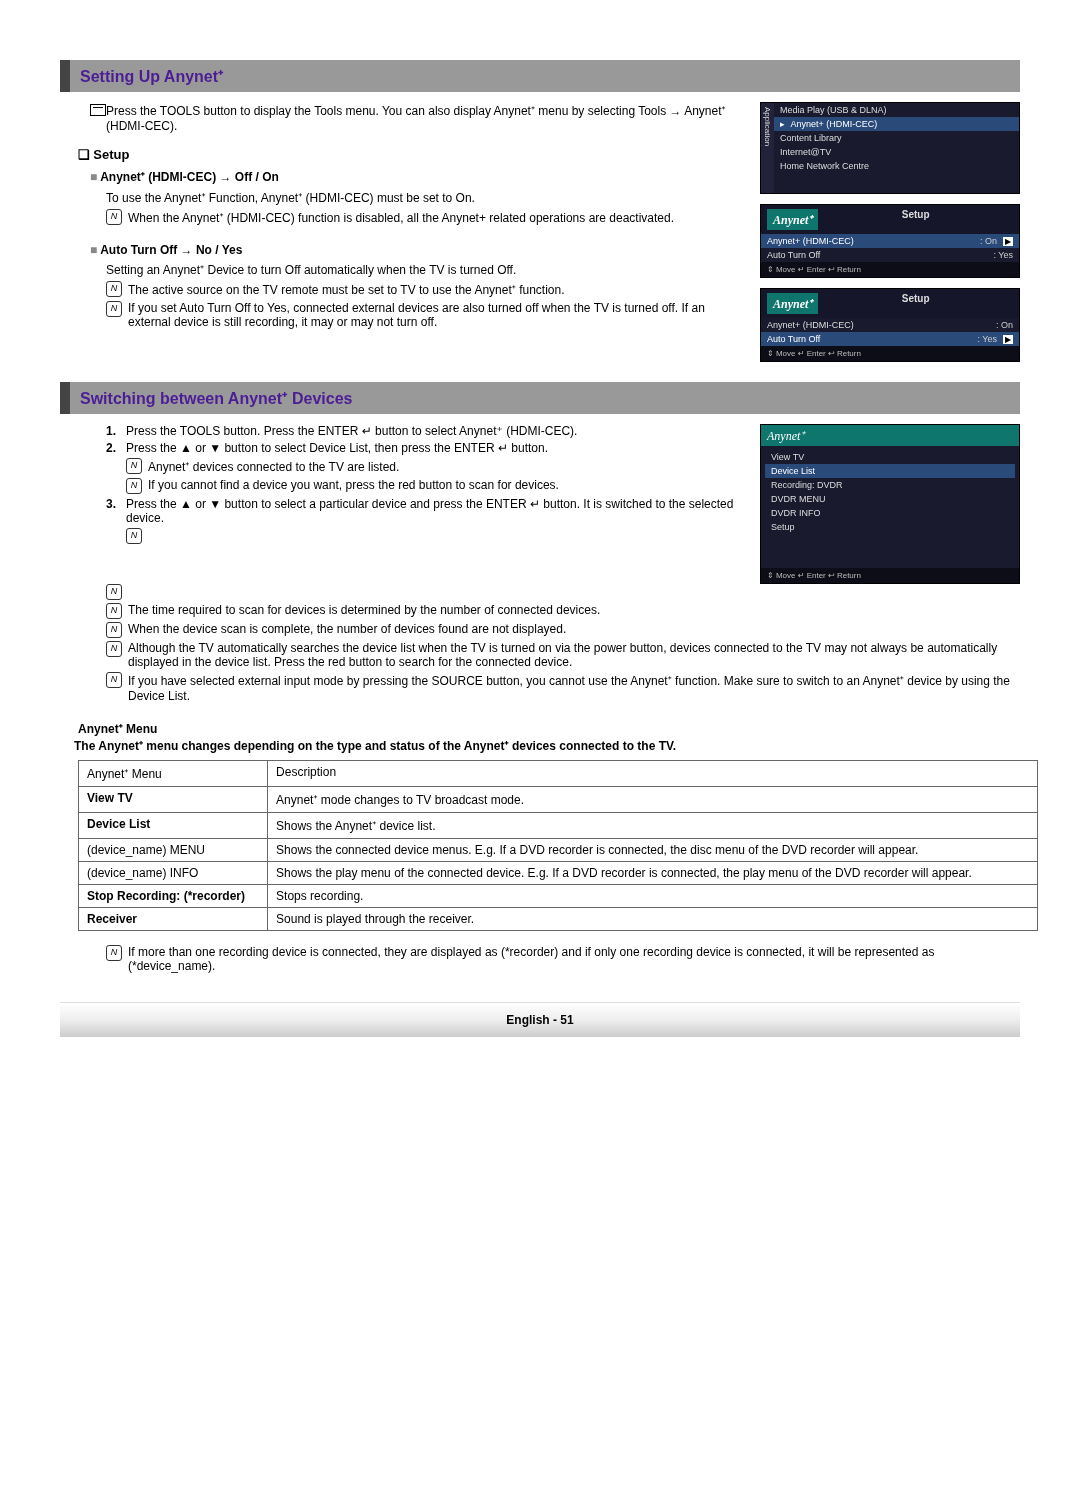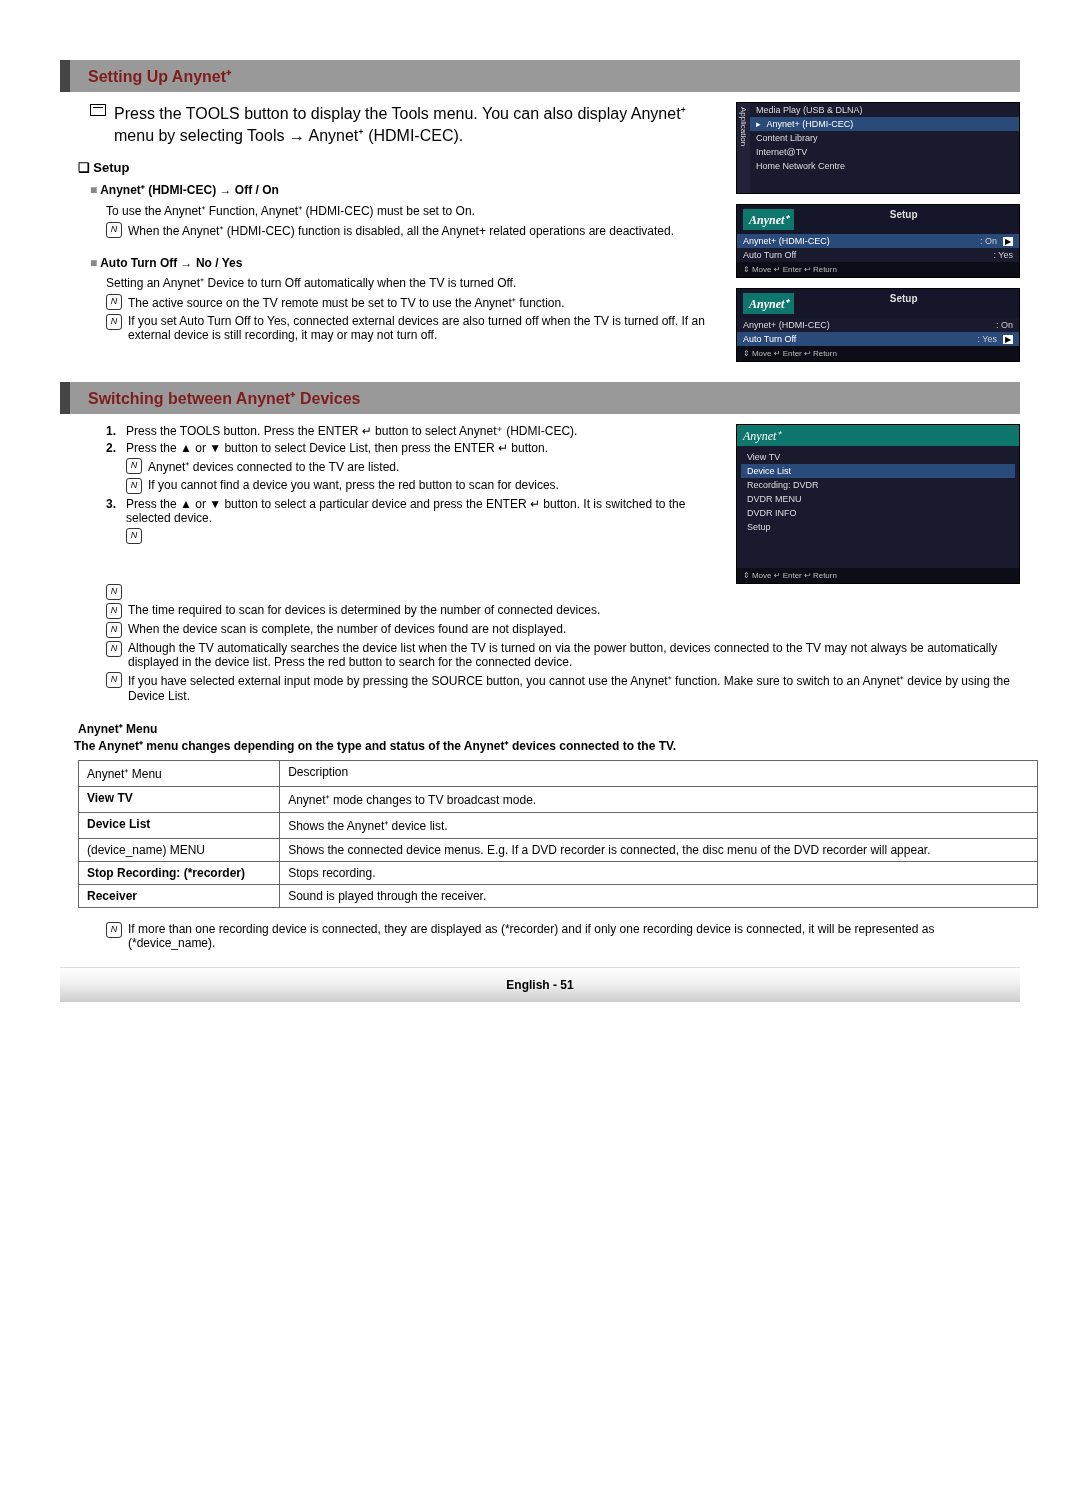--- a/index.html
+++ b/index.html
@@ -6,40 +6,39 @@
     font-family: Arial, Helvetica, sans-serif;
     font-size: 12px;
     color: #000;
     background: #fff;
     margin: 0;
     padding: 40px 60px;
     width: 960px;
   }
   .section-header {
     background: #999;
-    color: #7f1d1d;
+    color: #4c1d95;
     font-weight: bold;
     font-size: 16px;
-    padding: 5px 18px;
+    padding: 5px 10px;
     border-left: 10px solid #444;
     margin: 20px 0 10px 0;
   }
   .content-row {
     display: flex;
     gap: 15px;
     align-items: flex-start;
   }
   .text-col { flex: 1; }
-  .shots-col { width: 284px; display:flex; flex-direction:column; gap:10px;}
+  .shots-col { width: 260px; display:flex; flex-direction:column; gap:10px;}
   .intro-line {
     display: flex;
-    gap: 8px;
     margin-left: 30px;
     margin-bottom: 12px;
-    font-size: 16px;
+    font-size: 12px;
   }
   .msg-icon {
     width: 14px; height: 10px; border: 1px solid #000; position: relative; flex-shrink:0; margin-top:2px;
   }
   .msg-icon::after { content:""; position:absolute; top:2px; left:2px; right:2px; border-top:1px solid #000;}
   .sub-heading {
     font-weight: bold;
     font-size: 13px;
     margin: 14px 0 6px 18px;
   }
@@ -108,21 +107,21 @@
     border: 1px solid #666;
     padding: 4px 8px;
     vertical-align: top;
   }
   table.menu-table tr:first-child td { font-weight: normal; }
   
   .page-foot {
     text-align: center;
     font-weight: bold;
     font-size: 12px;
-    margin-top: 17px;
+    margin-top: 29px;
     padding: 10px 40px;
     background: linear-gradient(#fff,#eee,#ccc);
     border-top:1px solid #ddd;
   }
 </style>
 </head>
 <body>
 
 
 
@@ -291,20 +290,24 @@
       </tr>
   <tr>
         <td><b>Device List</b></td>
         <td>Shows the Anynet⁺ device list.</td>
       </tr>
   <tr>
         <td>(device_name) MENU</td>
         <td>Shows the connected device menus. E.g. If a DVD recorder is connected, the disc menu of the DVD recorder will appear.</td>
       </tr>
   <tr>
+        <td>(device_name) INFO</td>
+        <td>Shows the play menu of the connected device. E.g. If a DVD recorder is connected, the play menu of the DVD recorder will appear.</td>
+      </tr>
+  <tr>
         <td><b>Stop Recording: (*recorder)</b></td>
         <td>Stops recording.</td>
       </tr>
   <tr>
         <td><b>Receiver</b></td>
         <td>Sound is played through the receiver.</td>
       </tr>
 </tbody>
   </table>
 

